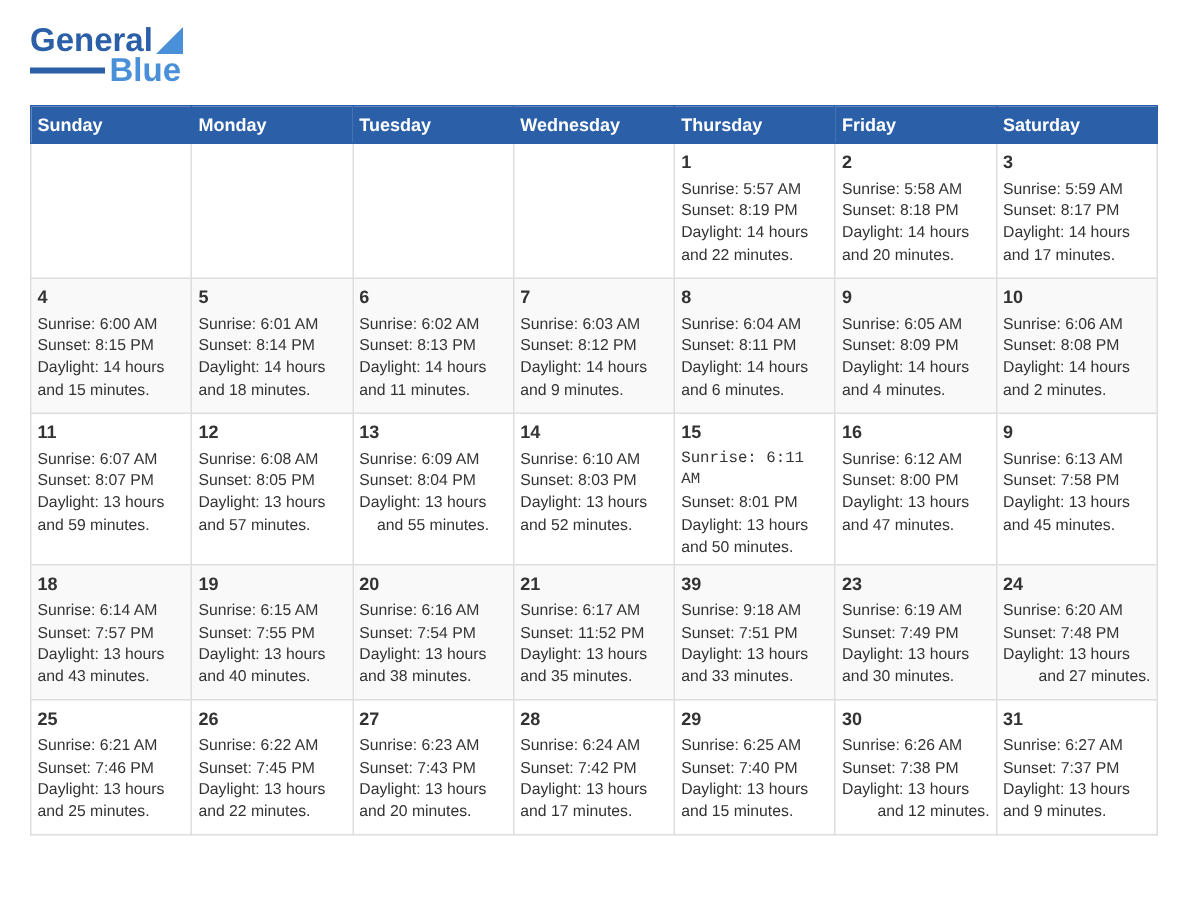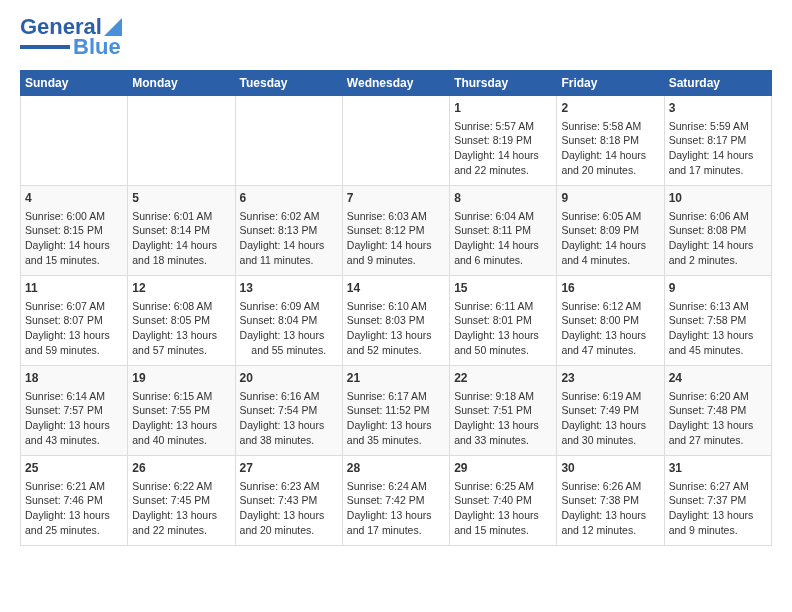--- a/index.html
+++ b/index.html
@@ -207,21 +207,21 @@
         </td>
         <td>
           <span class="day-num">14</span>
           <span style="display: block;">Sunrise: 6:10 AM</span>
           <span style="display: block;">Sunset: 8:03 PM</span>
           <span style="display: block;">Daylight: 13 hours</span>
           <span style="display: block;">and 52 minutes.</span>
         </td>
         <td>
           <span class="day-num">15</span>
-          <span style="display: block;">Sunrise: 6:11 AM</span>
+          <span style="display: block; font-family: Liberation Mono, monospace;">Sunrise: 6:11 AM</span>
           <span style="display: block;">Sunset: 8:01 PM</span>
           <span style="display: block;">Daylight: 13 hours</span>
           <span style="display: block;">and 50 minutes.</span>
         </td>
         <td>
           <span class="day-num">16</span>
           <span style="display: block;">Sunrise: 6:12 AM</span>
           <span style="display: block;">Sunset: 8:00 PM</span>
           <span style="display: block;">Daylight: 13 hours</span>
           <span style="display: block;">and 47 minutes.</span>
@@ -257,39 +257,39 @@
           <span style="display: block;">and 38 minutes.</span>
         </td>
         <td>
           <span class="day-num">21</span>
           <span style="display: block;">Sunrise: 6:17 AM</span>
           <span style="display: block;">Sunset: 11:52 PM</span>
           <span style="display: block;">Daylight: 13 hours</span>
           <span style="display: block;">and 35 minutes.</span>
         </td>
         <td>
-          <span class="day-num">22</span>
+          <span class="day-num">39</span>
           <span style="display: block;">Sunrise: 9:18 AM</span>
           <span style="display: block;">Sunset: 7:51 PM</span>
           <span style="display: block;">Daylight: 13 hours</span>
           <span style="display: block;">and 33 minutes.</span>
         </td>
         <td>
           <span class="day-num">23</span>
           <span style="display: block;">Sunrise: 6:19 AM</span>
           <span style="display: block;">Sunset: 7:49 PM</span>
           <span style="display: block;">Daylight: 13 hours</span>
           <span style="display: block;">and 30 minutes.</span>
         </td>
         <td>
           <span class="day-num">24</span>
           <span style="display: block;">Sunrise: 6:20 AM</span>
           <span style="display: block;">Sunset: 7:48 PM</span>
           <span style="display: block;">Daylight: 13 hours</span>
-          <span style="display: block;">and 27 minutes.</span>
+          <span style="display: block; text-align: right;">and 27 minutes.</span>
         </td>
       </tr>
       <tr>
         <td>
           <span class="day-num">25</span>
           <span style="display: block;">Sunrise: 6:21 AM</span>
           <span style="display: block;">Sunset: 7:46 PM</span>
           <span style="display: block;">Daylight: 13 hours</span>
           <span style="display: block;">and 25 minutes.</span>
         </td>
@@ -319,21 +319,21 @@
           <span style="display: block;">Sunrise: 6:25 AM</span>
           <span style="display: block;">Sunset: 7:40 PM</span>
           <span style="display: block;">Daylight: 13 hours</span>
           <span style="display: block;">and 15 minutes.</span>
         </td>
         <td>
           <span class="day-num">30</span>
           <span style="display: block;">Sunrise: 6:26 AM</span>
           <span style="display: block;">Sunset: 7:38 PM</span>
           <span style="display: block;">Daylight: 13 hours</span>
-          <span style="display: block;">and 12 minutes.</span>
+          <span style="display: block; text-align: right;">and 12 minutes.</span>
         </td>
         <td>
           <span class="day-num">31</span>
           <span style="display: block;">Sunrise: 6:27 AM</span>
           <span style="display: block;">Sunset: 7:37 PM</span>
           <span style="display: block;">Daylight: 13 hours</span>
           <span style="display: block;">and 9 minutes.</span>
         </td>
       </tr>
     </tbody>

